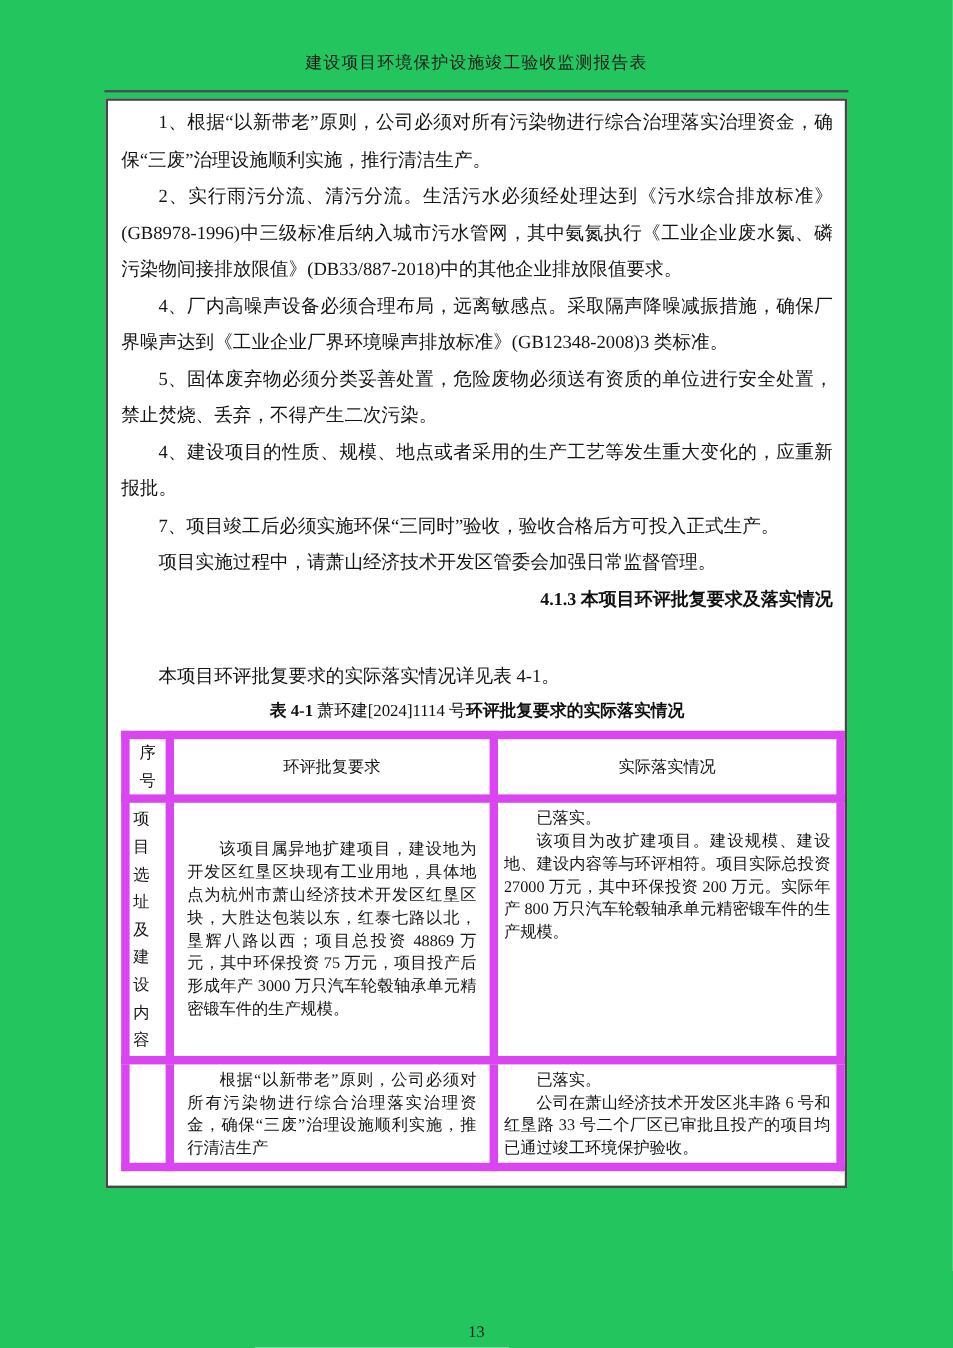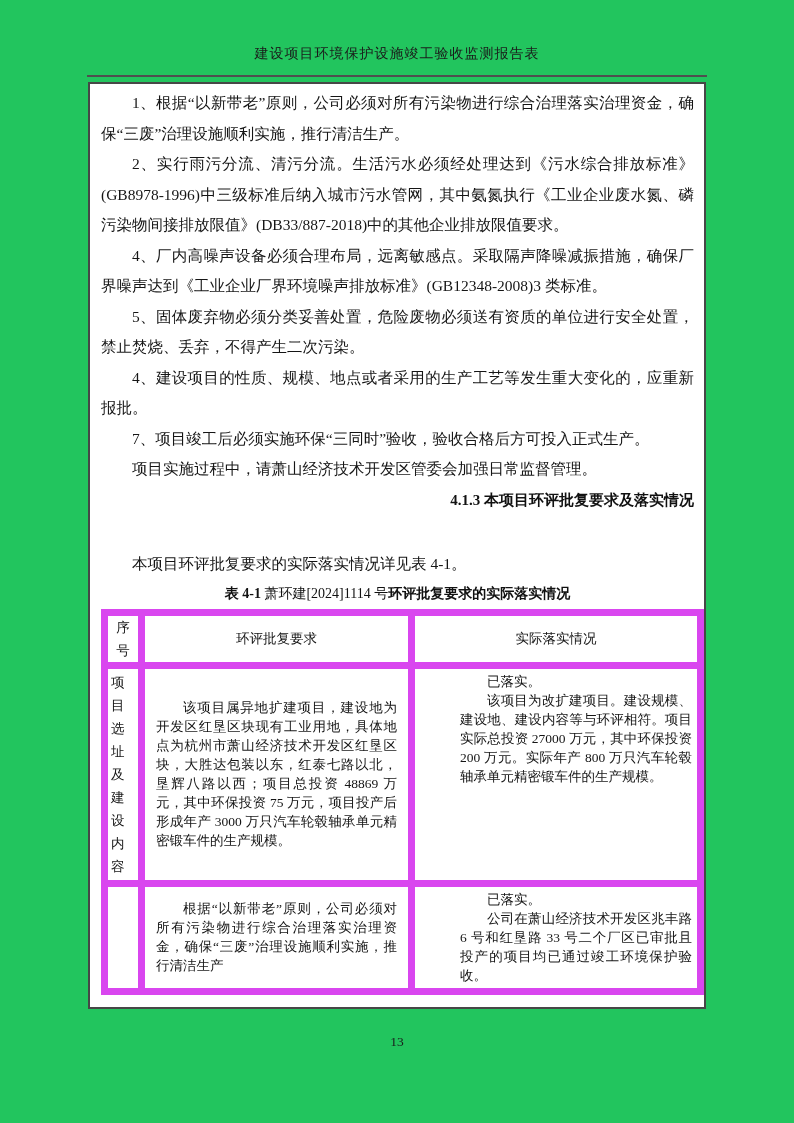--- a/index.html
+++ b/index.html
@@ -73,26 +73,26 @@
   td.cell-seq {
     text-align:left; padding:2px 3px; line-height:23px;
     letter-spacing:1px;
   }
   td.cell-req {
     padding:3px 11px; line-height:19px;
     text-indent:2em; text-align:justify;
   }
   td.cell-impl { padding:3px 5px; vertical-align:top; }
   td.cell-impl p {
-    line-height:19px; text-indent:2em; text-align:justify;margin-left:40px;
+    line-height:19px; text-indent:2em; text-align:justify;
   }
 
   
   .doc-footer {
-    position:absolute; top:1034px; left:0; width:794px;
+    position:absolute; top:1102px; left:0; width:794px;
     text-align:center; font-size:13.5px; color:#1a1a1a;
   }
 </style>
 </head>
 <body>
 
 <div class="page">
 
   <div class="doc-header">
     <div class="title">建设项目环境保护设施竣工验收监测报告表</div>

